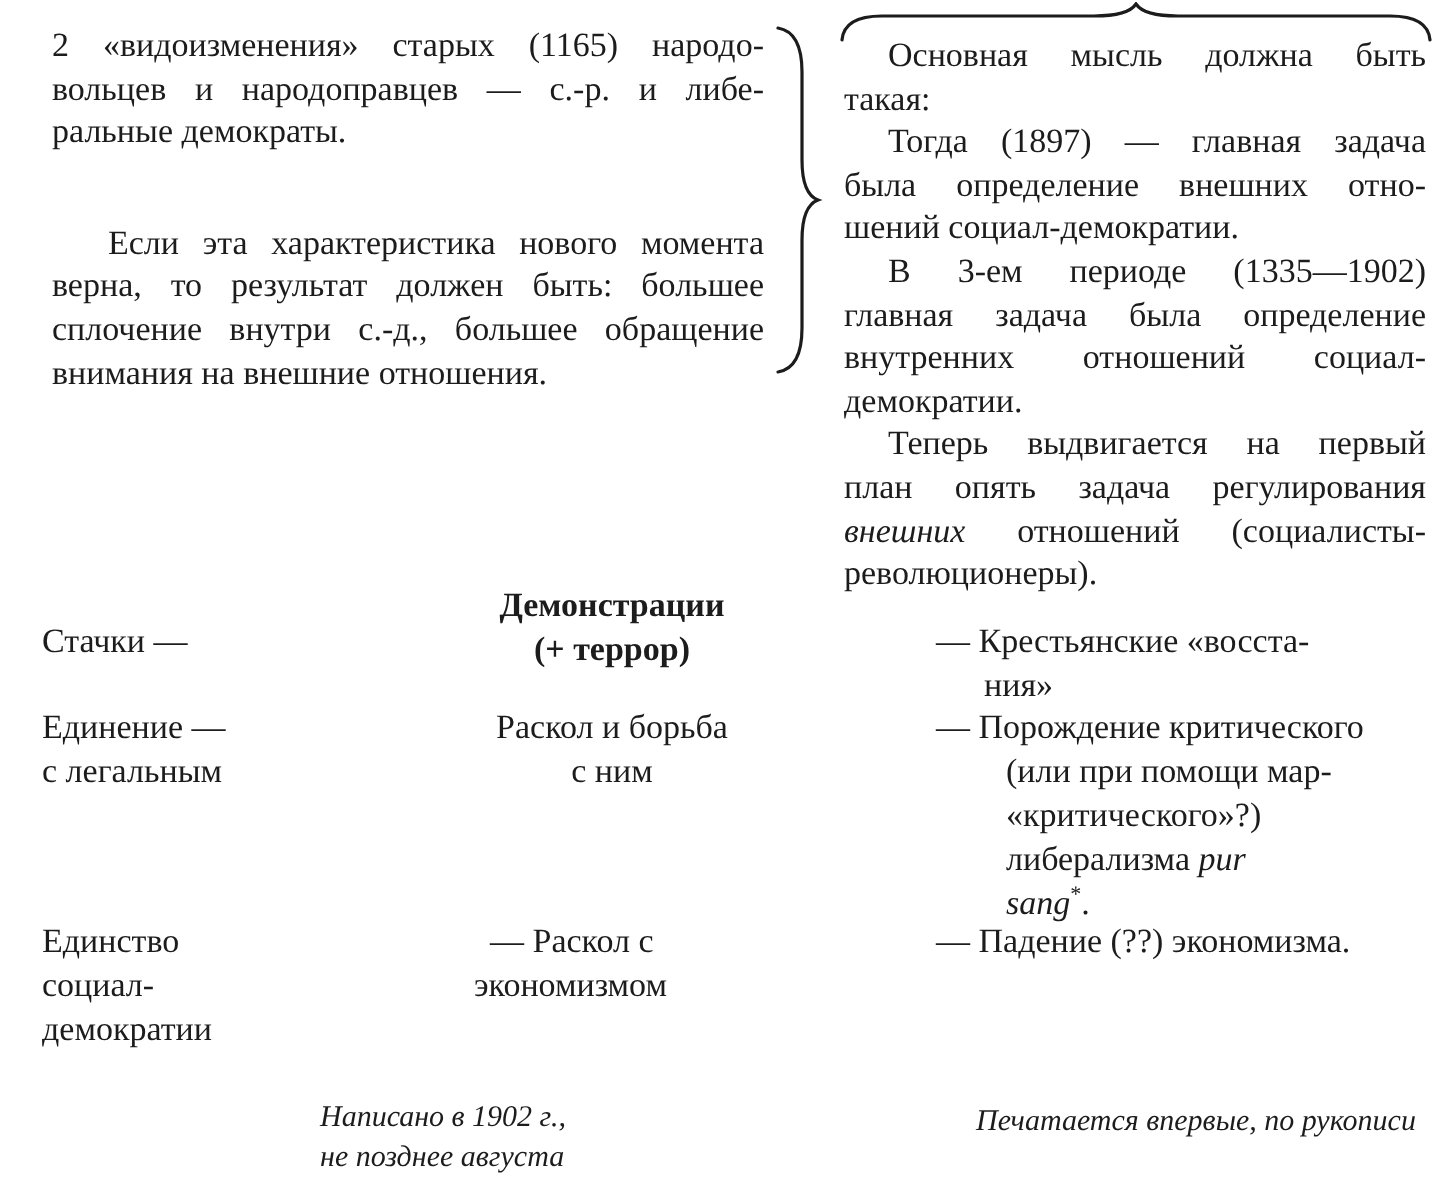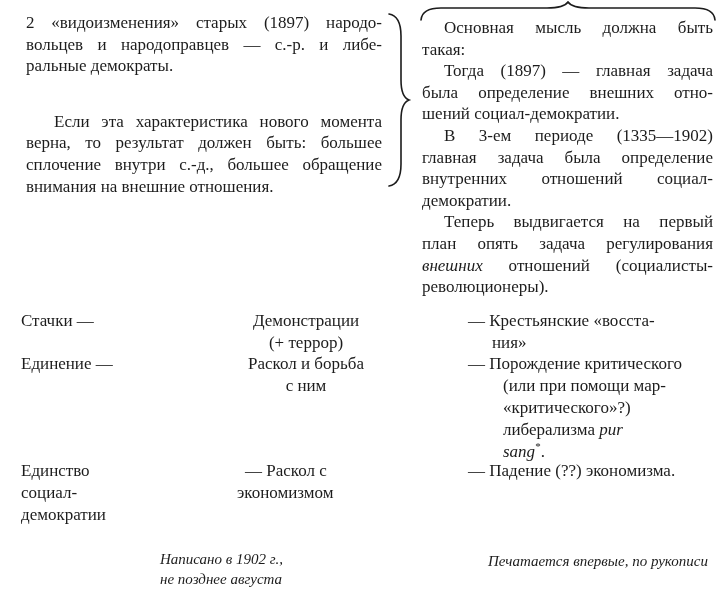--- a/index.html
+++ b/index.html
@@ -42,21 +42,21 @@
     margin-left: 38px;
   }
 </style>
 </head>
 <body>
 
 <div class="page">
 
   <div class="block tl-block">
     <div>
-      <div class="line jl">2 «видоизменения» старых (1897) народо-</div>
+      <div class="line jl">2 «видоизменения» старых (1165) народо-</div>
       <div class="line jl">вольцев и народоправцев — с.-р. и либе-</div>
       <div class="line end">ральные демократы.</div>
     </div>
     <div class="para2">
       <div class="line jl ind28">Если эта характеристика нового момента</div>
       <div class="line jl">верна, то результат должен быть: большее</div>
       <div class="line jl">сплочение внутри с.-д., большее обращение</div>
       <div class="line end">внимания на внешние отношения.</div>
     </div>
   </div>
@@ -83,28 +83,29 @@
     <div class="line jl">план опять задача регулирования</div>
     <div class="line jl"><span class="it">внешних</span><span> отношений (социалисты-</span></div>
     <div class="line end">революционеры).</div>
   </div>
 
   <div class="cell" style="left:21px; top:310px;">
     <div>Стачки —</div>
   </div>
   <div class="cell" style="left:21px; top:353px;">
     <div>Единение —</div>
+    <div>с легальным</div>
   </div>
   <div class="cell" style="left:21px; top:460px;">
     <div>Единство</div>
     <div>социал-</div>
     <div>демократии</div>
   </div>
 
-  <div class="cell center" style="left:238px; top:310px; width:136px;">
+  <div class="cell center" style="left:238px; top:292px; width:136px;font-weight:bold;">
     <div>Демонстрации</div>
     <div>(+ террор)</div>
   </div>
   <div class="cell center" style="left:238px; top:353px; width:136px;">
     <div>Раскол и борьба</div>
     <div>с ним</div>
   </div>
   <div class="cell" style="left:237px; top:460px;">
     <div style="padding-left:8px;">— Раскол с</div>
     <div>экономизмом</div>

